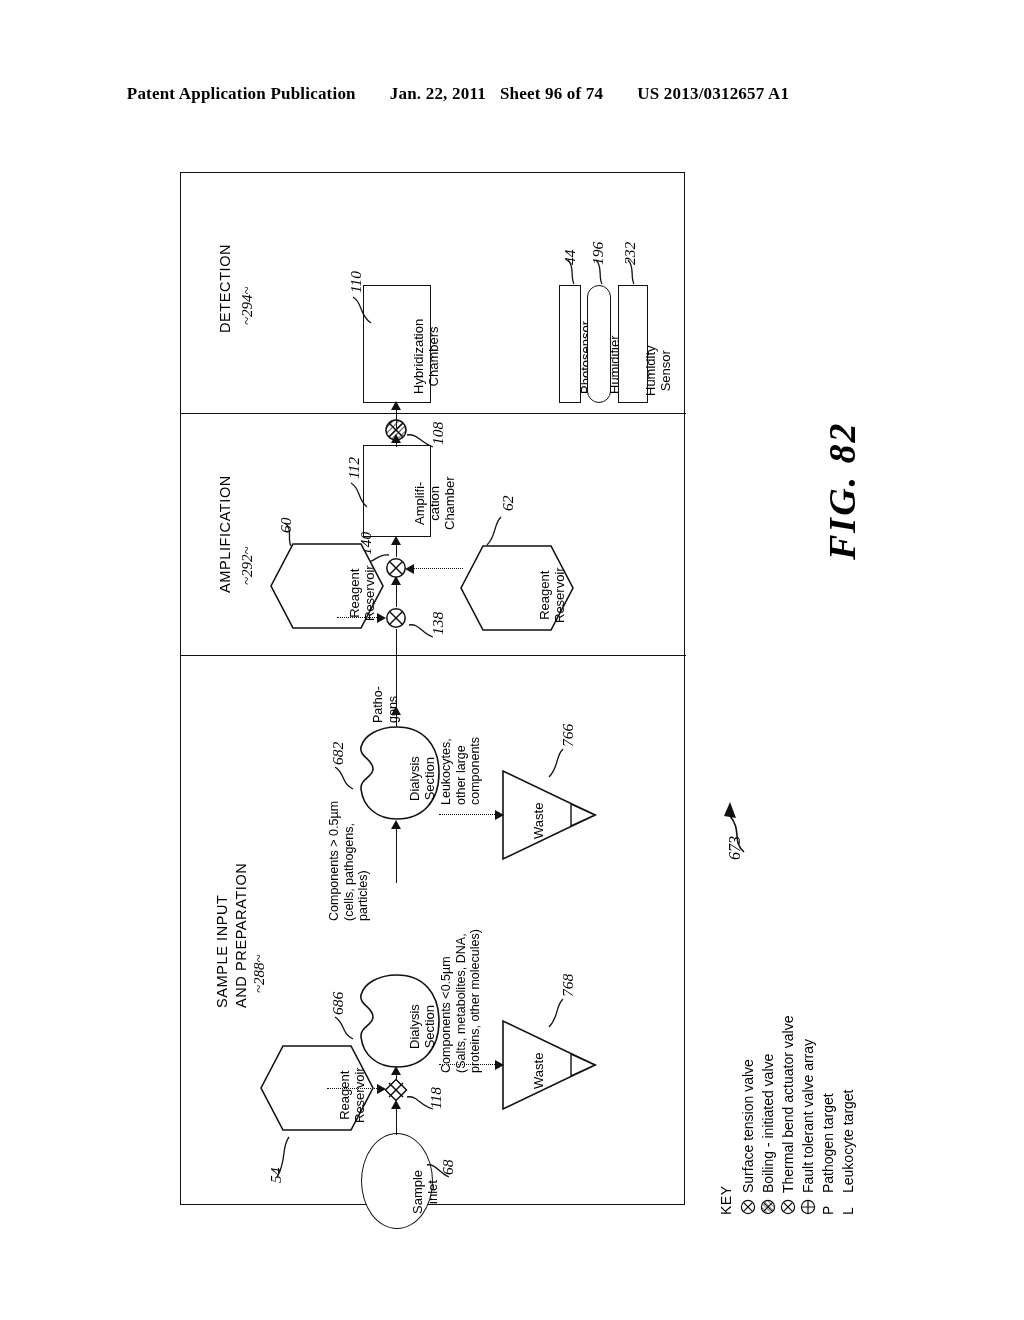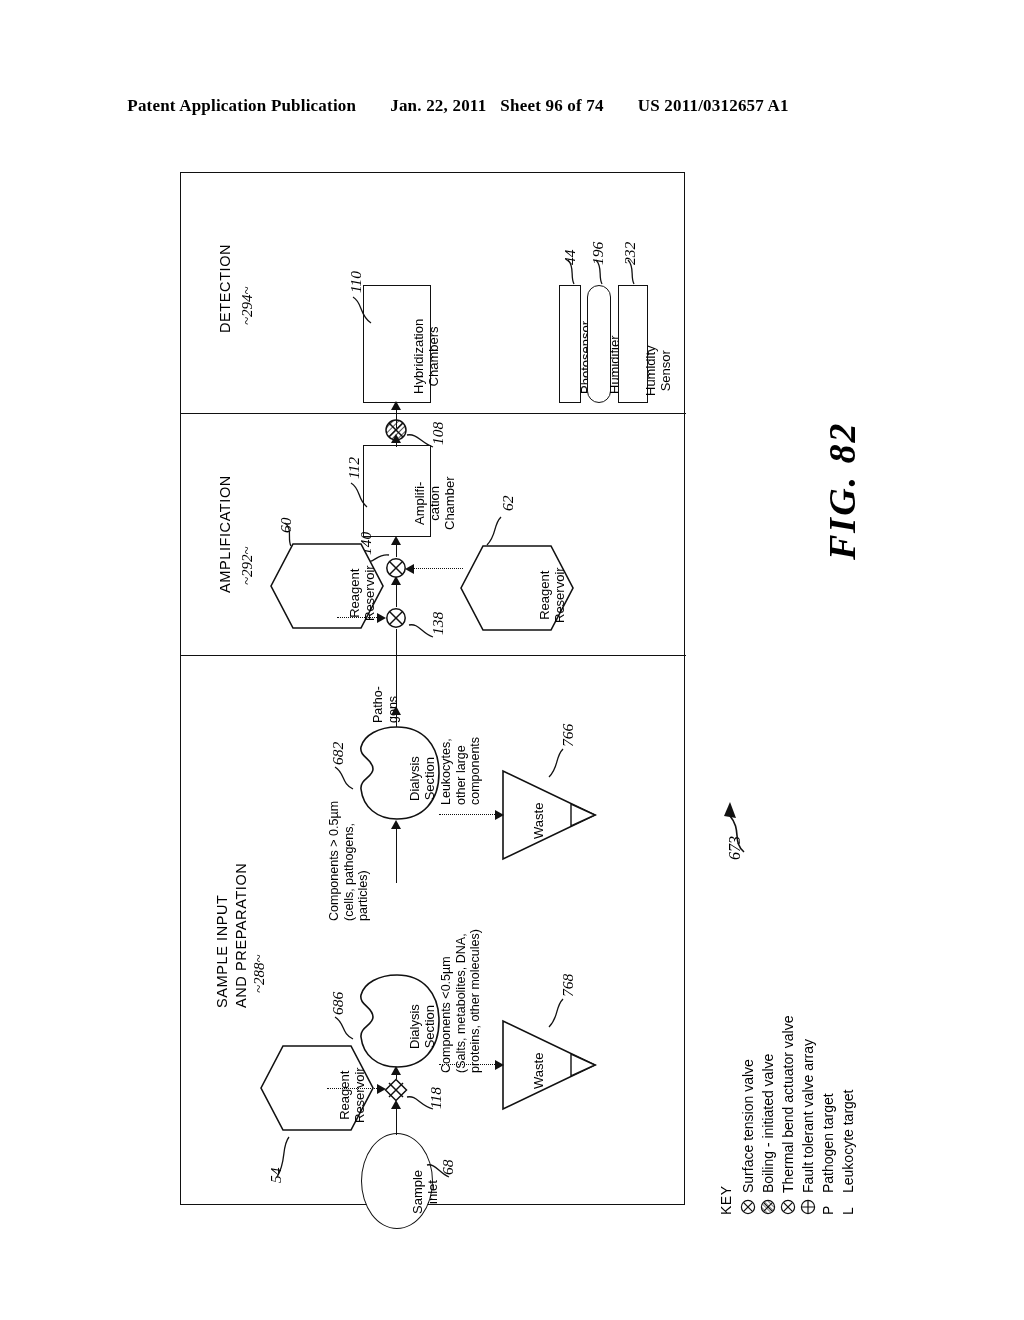--- a/index.html
+++ b/index.html
@@ -1,20 +1,20 @@
 <!DOCTYPE html>
 <html><head>
 <meta charset="utf-8">
 <style>
   html,body{margin:0;padding:0;background:#ffffff;}
   body{width:1024px;height:1320px;position:relative;
        font-family:"Liberation Sans",sans-serif;color:#000;}
 
   
-  #pub-header{position:absolute;left:0;top:96px;width:916px;
+  #pub-header{position:absolute;left:0;top:84px;width:916px;
       display:flex;justify-content:center;align-items:flex-end;
       font-family:"Liberation Serif",serif;font-weight:bold;font-size:17px;
       letter-spacing:.2px;}
   #pub-header .seg{white-space:nowrap;}
   #pub-header .gap1{width:34px;}
   #pub-header .gap2{width:14px;}
   #pub-header .gap3{width:34px;}
 
   
   #frame{position:absolute;left:180px;top:172px;width:505px;height:1033px;
@@ -91,21 +91,21 @@
 </head>
 <body>
 
 <div id="pub-header">
   <span class="seg">Patent Application Publication</span>
   <span class="gap1"></span>
   <span class="seg">Jan. 22, 2011</span>
   <span class="gap2"></span>
   <span class="seg">Sheet 96 of 74</span>
   <span class="gap3"></span>
-  <span class="seg">US 2011/0312657 A1</span>
+  <span class="seg">US 2013/0312657 A1</span>
 </div>
 
 <div id="frame">
 
   <div class="divider" style="top:240px"></div>
   <div class="divider" style="top:482px"></div>
 
   <div class="rot r90 sect-title" style="left:36px;top:160px">DETECTION</div>
   <div class="rot r90 sect-num" style="left:58px;top:152px">~294~</div>
 

